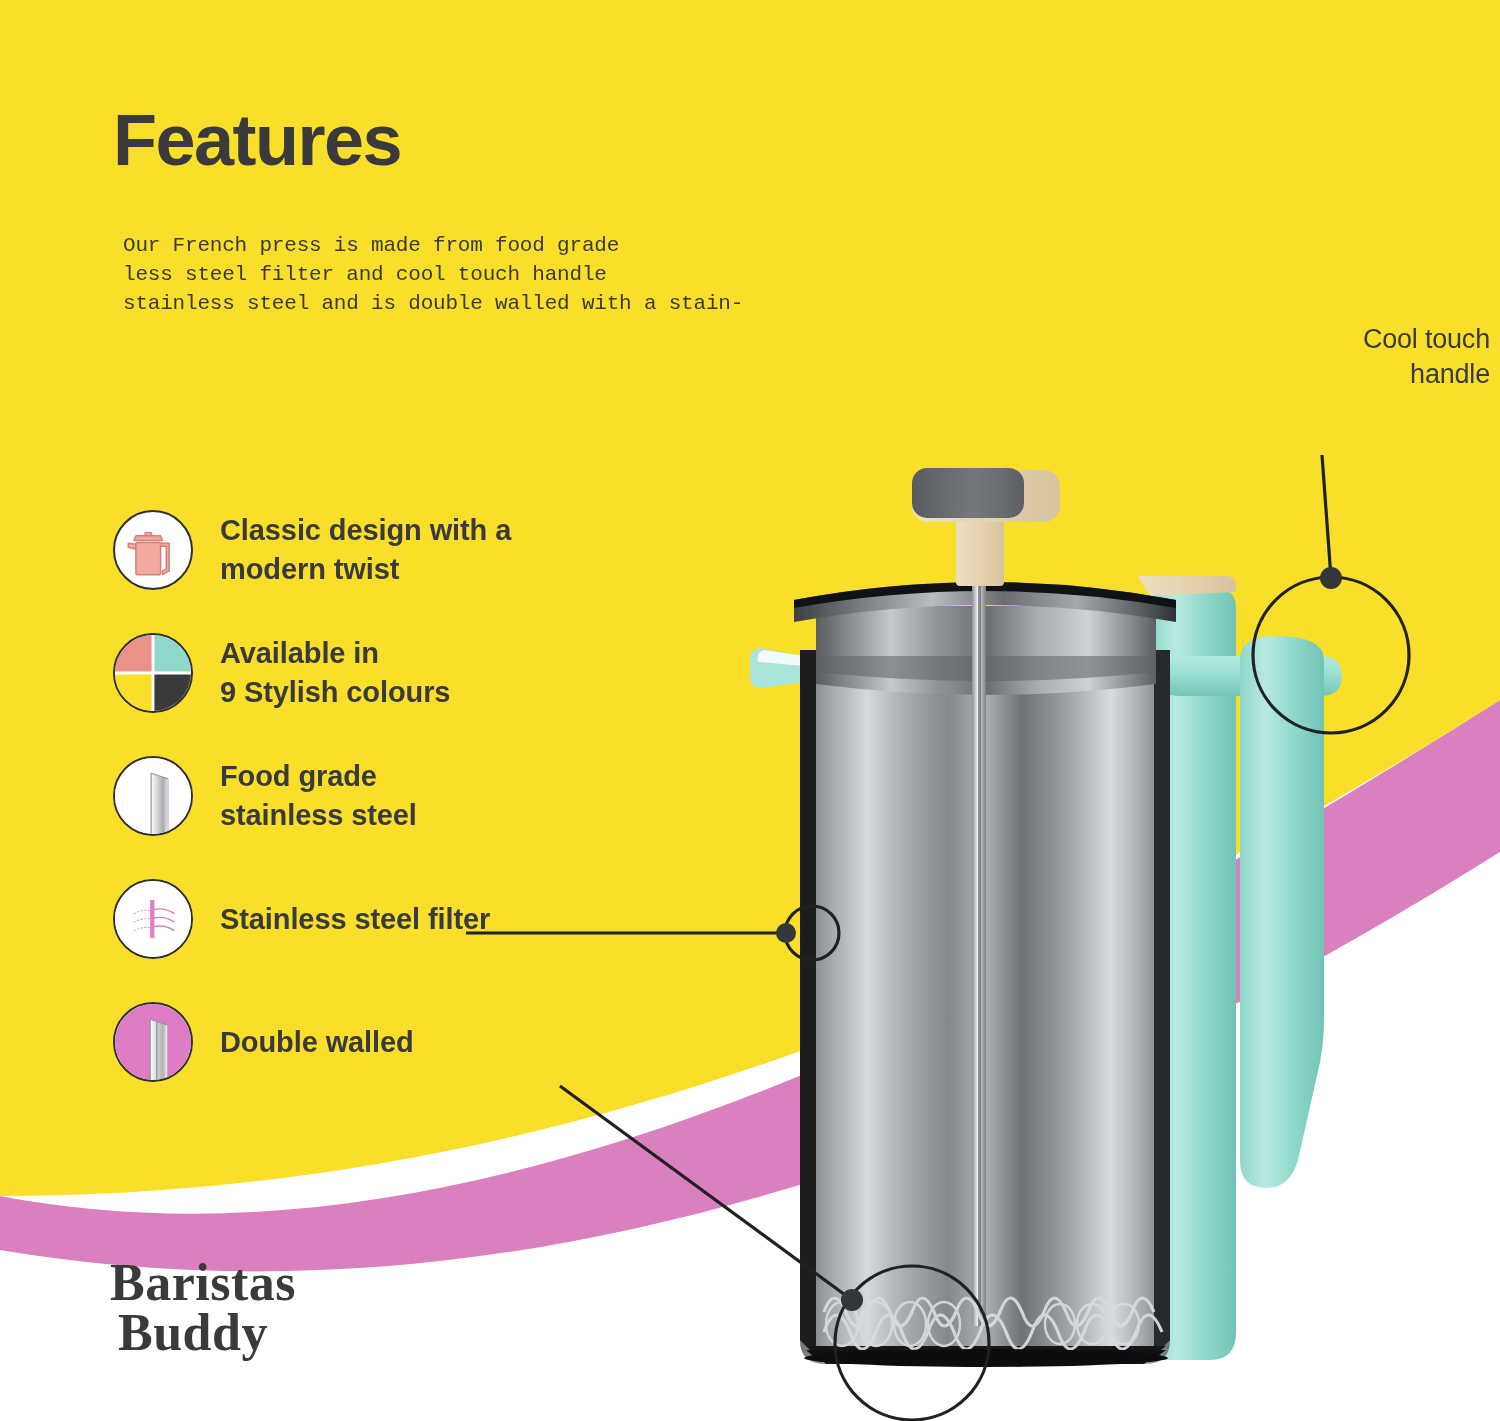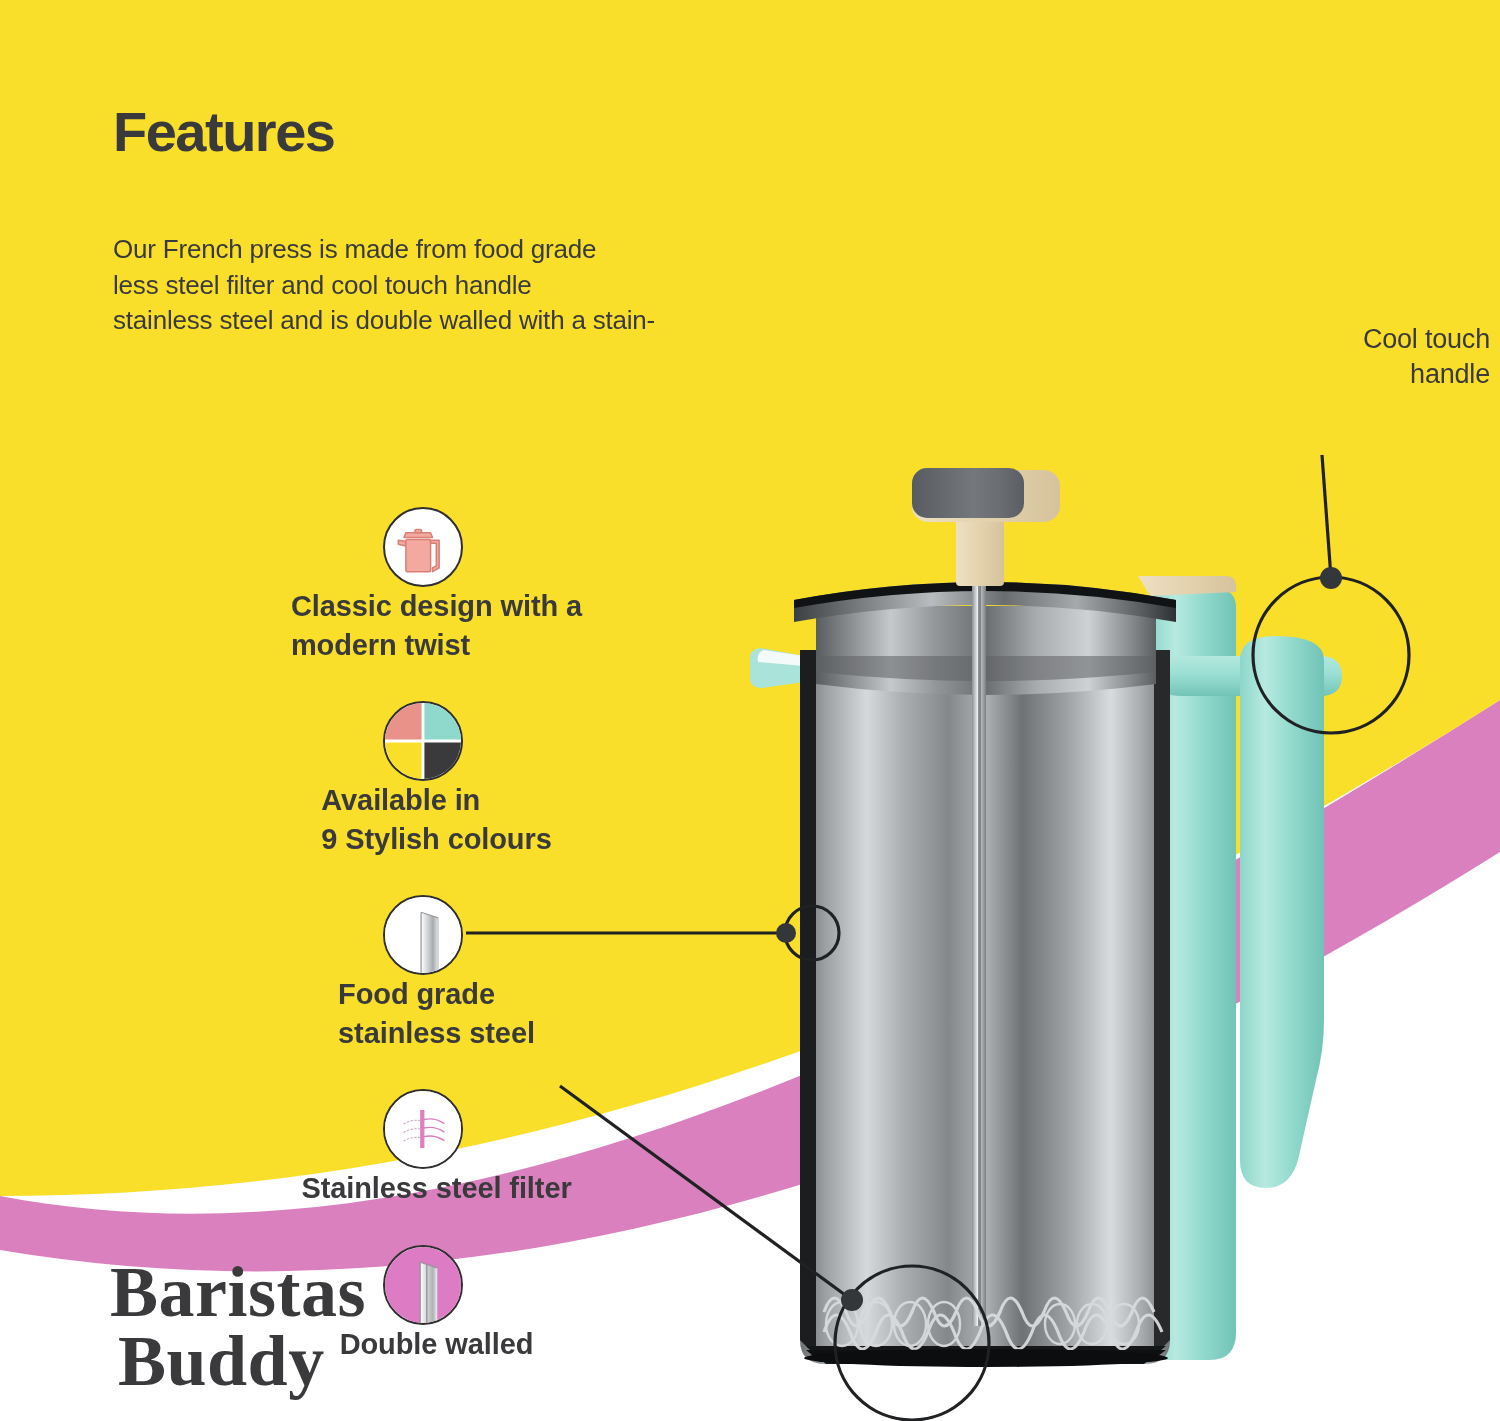--- a/index.html
+++ b/index.html
@@ -25,53 +25,53 @@
     position: absolute;
     inset: 0;
     width: 1500px;
     height: 1421px;
   }
   
   .headline {
     position: absolute;
     left: 113px;
     top: 104px;
-    font-size: 56px;
+    font-size: 72px;
     font-weight: 700;
     letter-spacing: -1.5px;
     color: #3a3a3c;
     line-height: 1;
   }
   .subcopy {
     position: absolute;
-    left: 113px;
+    left: 123px;
     top: 232px;
     width: 860px;
-    font-size: 26px;
+    font-size: 21px;
     font-weight: 400;
     color: #3a3a3c;
     line-height: 1.37;
     letter-spacing: -0.2px;
+    font-family: Liberation Mono, monospace;
   }
   .subcopy .ln { display: block; }
 
   
   .feature-list {
     position: absolute;
     left: 113px;
     top: 507px;
     width: 620px;
   }
   .feature-row {
     position: relative;
     display: flex;
     align-items: center;
     min-height: 86px;
     margin-bottom: 37px;
-    flex-direction: column;
   }
   .feature-row:last-child { margin-bottom: 0; }
   .feature-icon {
     flex: 0 0 auto;
     width: 80px;
     height: 80px;
     border-radius: 50%;
     background: #ffffff;
     border: 2px solid #2f2f31;
     overflow: hidden;
@@ -104,21 +104,21 @@
     white-space: pre-line;
   }
 
   
   .logo {
     position: absolute;
     left: 110px;
     top: 1258px;
     font-family: "Liberation Serif", serif;
     font-weight: 700;
-    font-size: 72px;
+    font-size: 52px;
     line-height: 0.96;
     color: #3a3a3c;
     letter-spacing: 0.5px;
   }
   .logo .l2 { display: block; margin-left: 8px; }
 
   
   .product {
     position: absolute;
     left: 720px;

